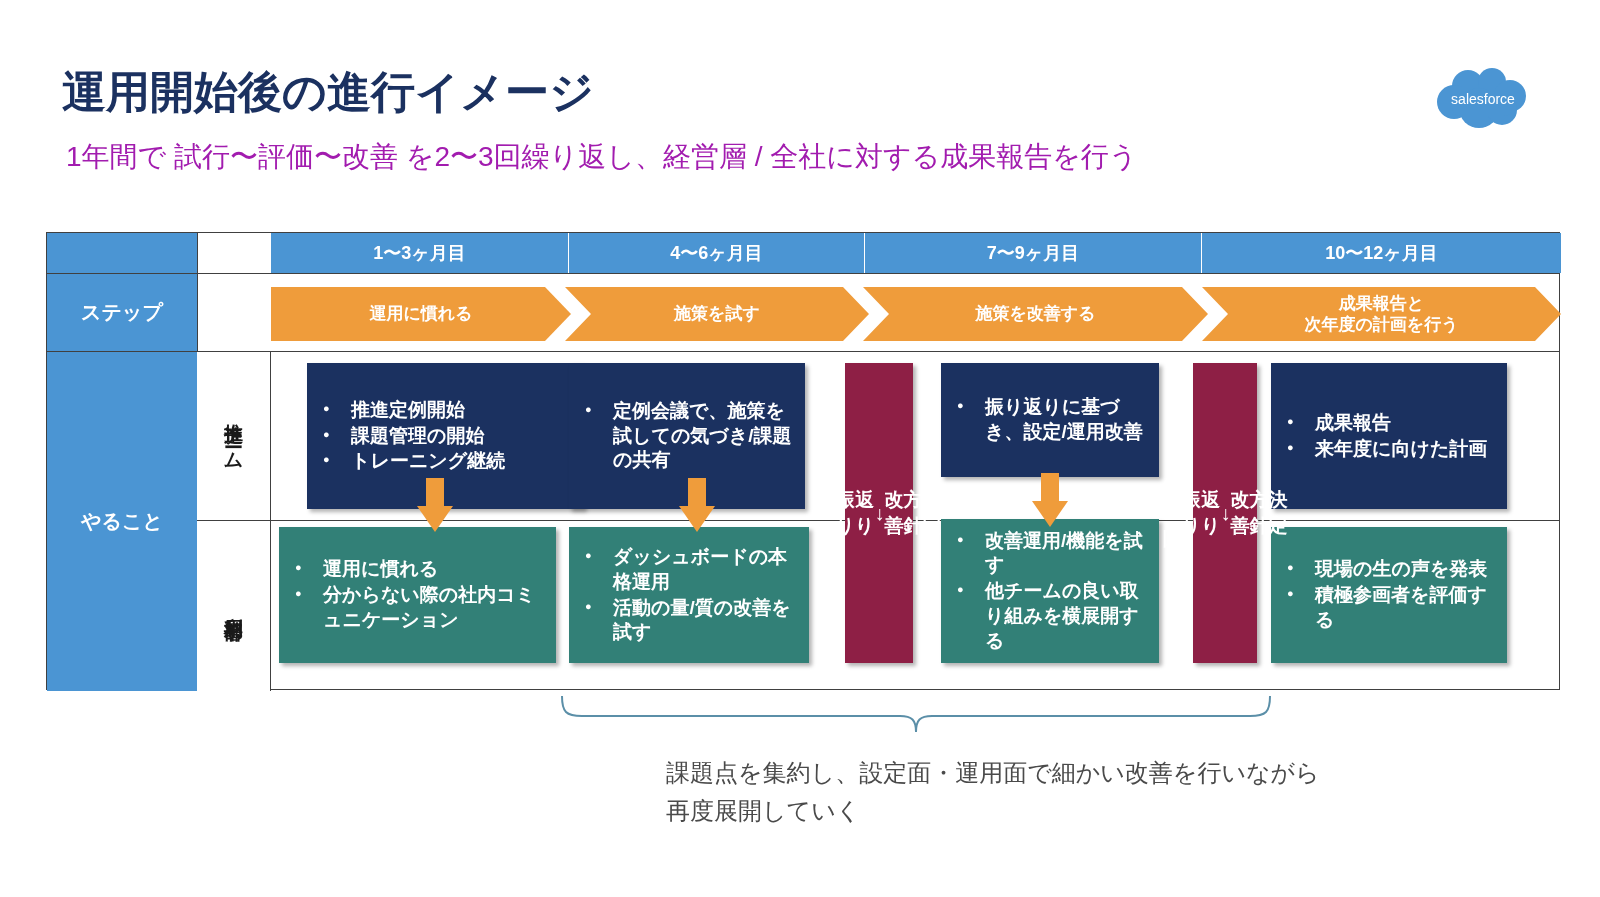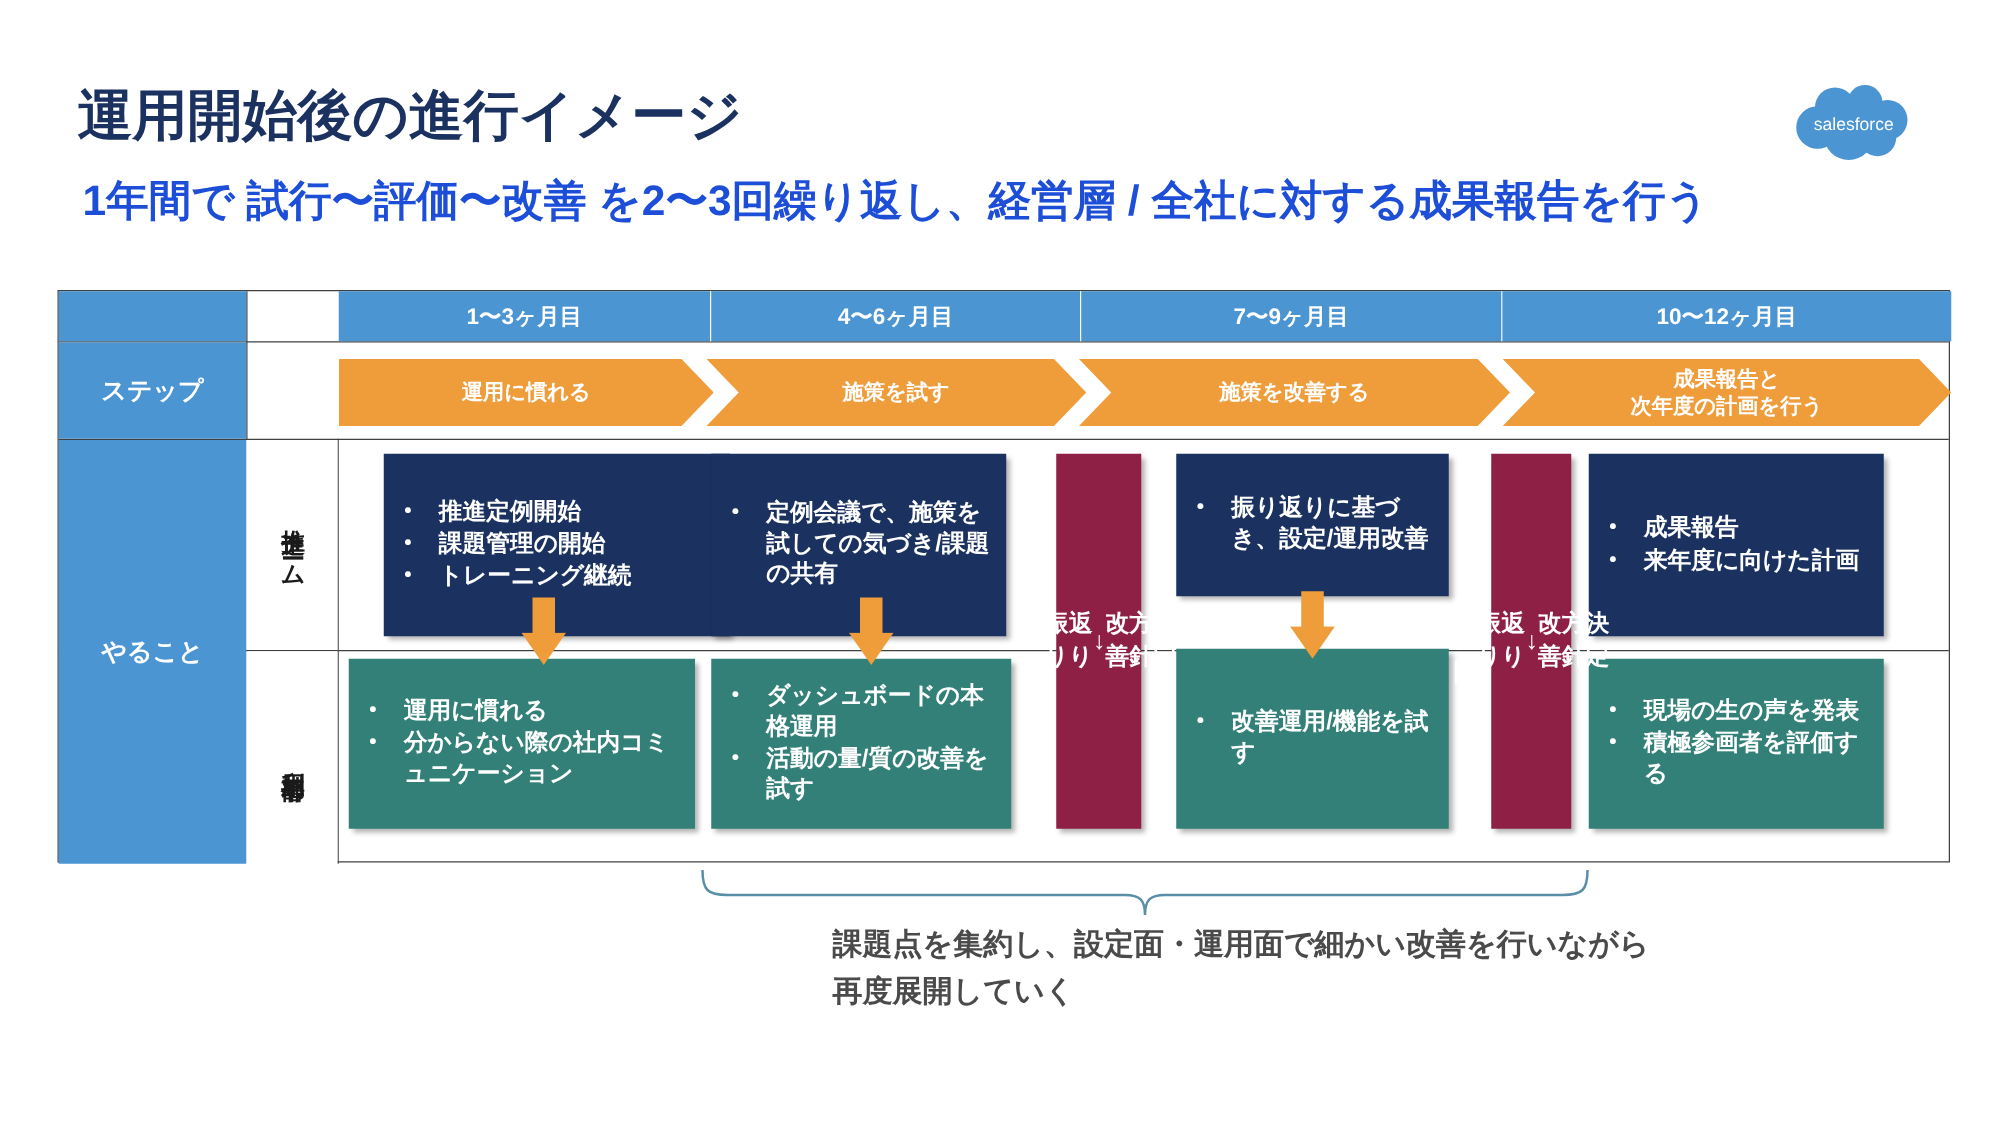--- a/index.html
+++ b/index.html
@@ -12,21 +12,21 @@
   }
 
   
   #page-title {
     position: absolute; left: 62px; top: 63px;
     font-size: 44px; font-weight: bold; color: #1B3160;
     letter-spacing: 0px; white-space: nowrap;
   }
   #page-subtitle {
     position: absolute; left: 66px; top: 138px;
-    font-size: 34px; color: #1d4ed8; white-space: nowrap; font-weight: bold;
+    font-size: 28px; color: #a21caf; white-space: nowrap;
   }
   #sf-logo {
     position: absolute; left: 1424px; top: 64px;
     width: 118px; height: 70px;
   }
 
   
   #matrix {
     position: absolute; left: 46px; top: 232px;
     width: 1514px; height: 458px;
@@ -107,22 +107,22 @@
     position: absolute; left: 9px; top: 0; width: 18px; height: 30px; background: #EF9C3B;
   }
   .down-arrow .head {
     position: absolute; left: 0; top: 28px; width: 36px; height: 26px; background: #EF9C3B;
     clip-path: polygon(0 0, 100% 0, 50% 100%);
   }
 
   
   #brace { position: absolute; left: 556px; top: 692px; }
   #note {
-    position: absolute; left: 666px; top: 737px;
-    font-size: 24px; color: #4a4a4a; line-height: 1.6; font-weight: bold;
+    position: absolute; left: 666px; top: 754px;
+    font-size: 24px; color: #4a4a4a; line-height: 1.6;
   }
 </style>
 </head>
 <body>
 
 <div id="page-title">運用開始後の進行イメージ</div>
 <div id="page-subtitle">1年間で 試行〜評価〜改善 を2〜3回繰り返し、経営層 / 全社に対する成果報告を行う</div>
 
 <div id="sf-logo">
   <svg viewBox="0 0 118 70" width="118" height="70" aria-label="salesforce">
@@ -211,20 +211,21 @@
   <div class="box teal" style="left:522px; top:294px; width:240px; height:136px;">
     <ul>
       <li>ダッシュボードの本格運用</li>
       <li>活動の量/質の改善を試す</li>
     </ul>
   </div>
 
   <div class="box teal" style="left:894px; top:286px; width:218px; height:144px;">
     <ul>
       <li>改善運用/機能を試す</li>
+      <li>他チームの良い取り組みを横展開する</li>
     </ul>
   </div>
 
   <div class="box teal" style="left:1224px; top:294px; width:236px; height:136px;">
     <ul>
       <li>現場の生の声を発表</li>
       <li>積極参画者を評価する</li>
     </ul>
   </div>
 

